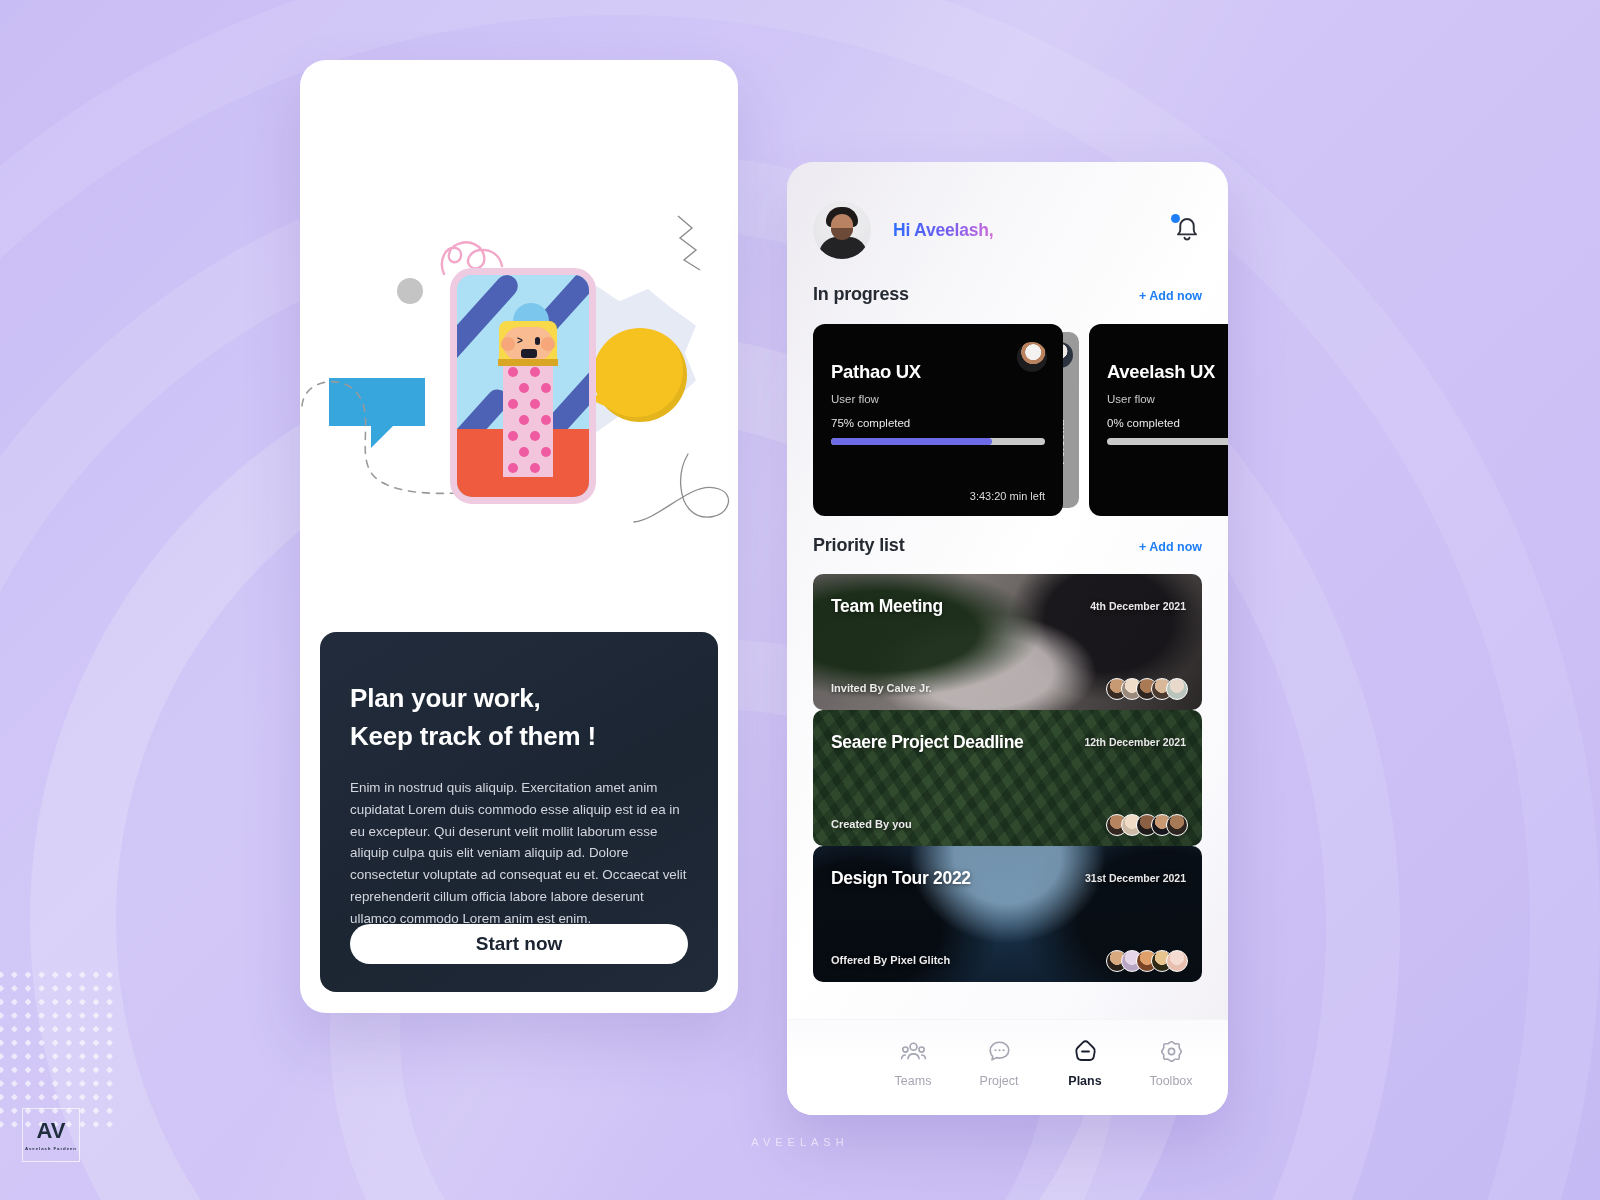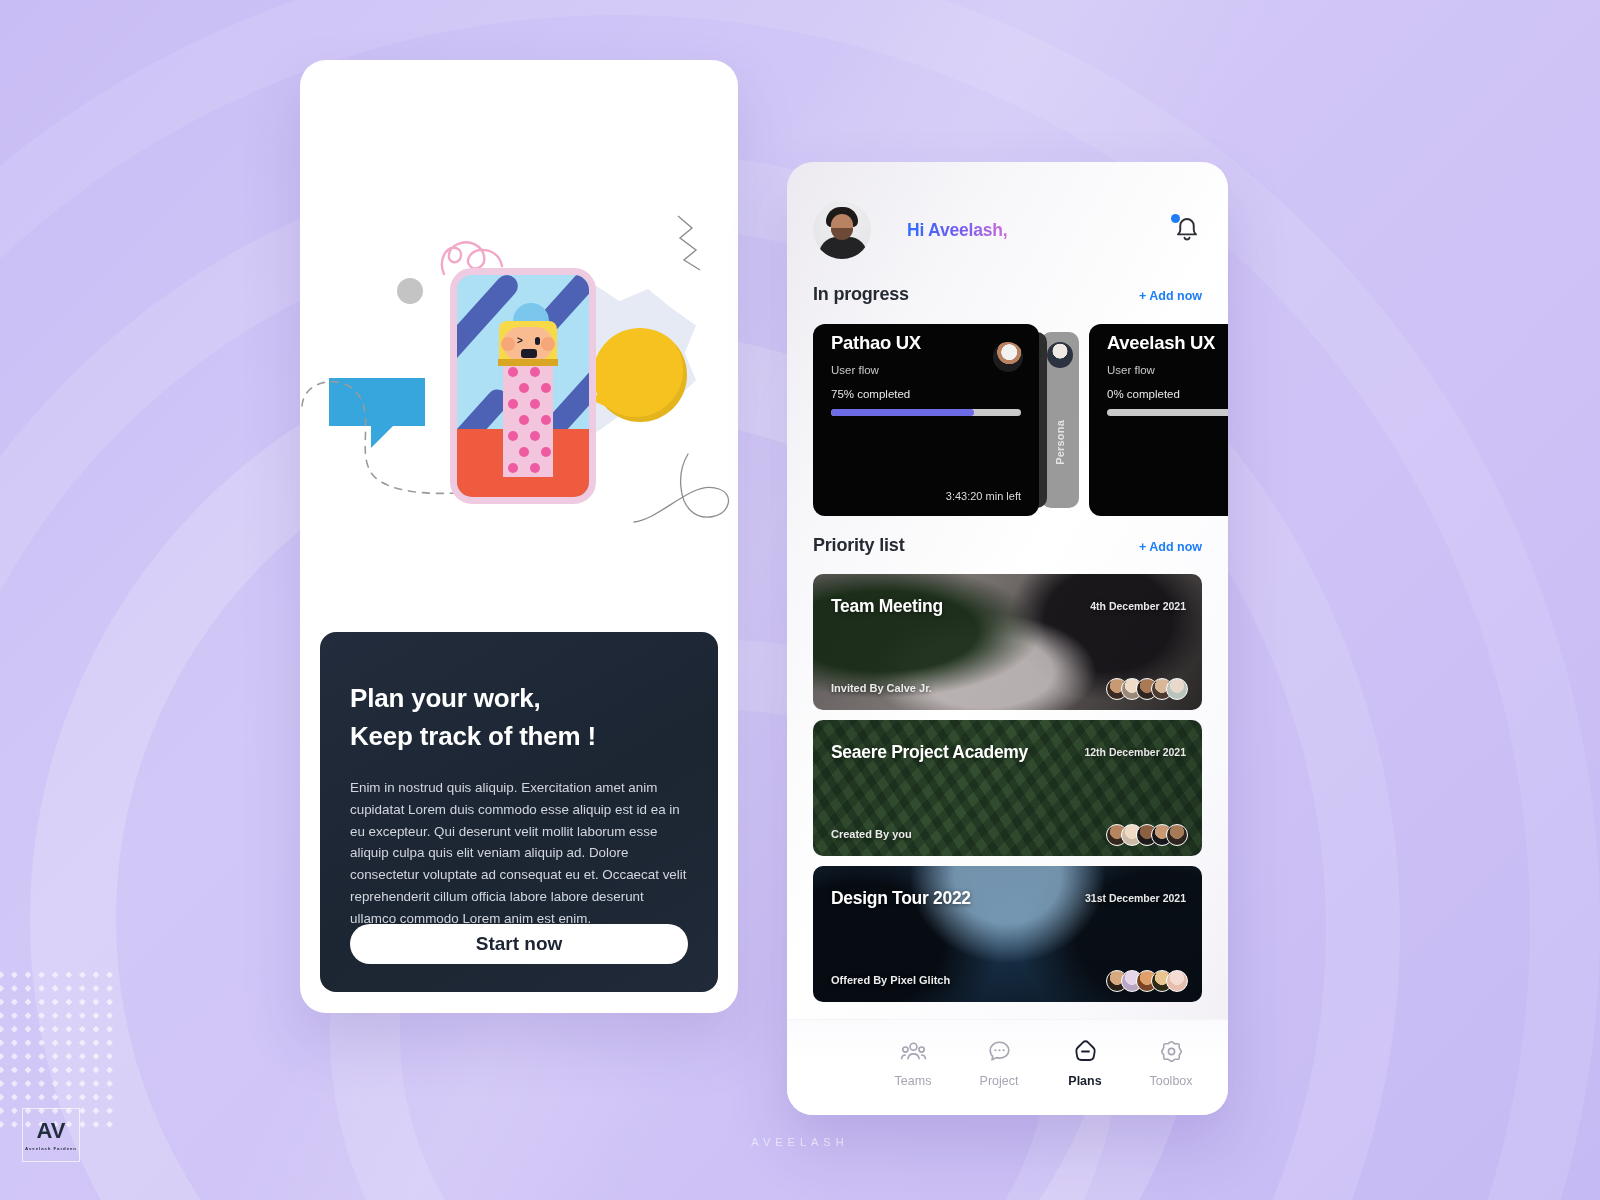--- a/index.html
+++ b/index.html
@@ -164,21 +164,21 @@
   .p2-head { position:absolute; left:26px; top:38px; right:26px; height:60px; display:flex; align-items:center; }
   .avatar-main {
     width:58px; height:58px; border-radius:50%;
     background: radial-gradient(circle at 52% 30%, #f0f0f2 0%, #e9e9ec 46%, #e3e3e7 100%);
     overflow:hidden; position:relative; flex:0 0 auto;
   }
   .avatar-main .ph-hair { position:absolute; left:13px; top:6px; width:32px; height:20px; border-radius:16px 16px 6px 6px; background:#1d1a19; }
   .avatar-main .ph-face { position:absolute; left:18px; top:13px; width:22px; height:25px; border-radius:11px; background:#b98363; }
   .avatar-main .ph-beard{ position:absolute; left:18px; top:27px; width:22px; height:12px; border-radius:0 0 11px 11px; background:#6d4a37; }
   .avatar-main .ph-body { position:absolute; left:6px; top:36px; width:48px; height:30px; border-radius:18px 18px 0 0; background:#232326; }
-  .greet { margin-left:36px; font-size:17.5px; font-weight:700; letter-spacing:-0.2px;
+  .greet { margin-left:22px; font-size:17.5px; font-weight:700; letter-spacing:-0.2px;
     background: linear-gradient(92deg, #2f6dff 0%, #6f5bf0 52%, #d06bd9 100%);
     -webkit-background-clip: text; background-clip:text; color:transparent;text-align:right; }
   .bell-wrap { margin-left:auto; position:relative; width:30px; height:30px; }
   .bell-dot { position:absolute; left:-1px; top:-1px; width:9px; height:9px; border-radius:50%; background:#1d7ef5; z-index:2; }
 
   .sec-head { position:absolute; left:26px; right:26px; display:flex; align-items:baseline; }
   .sec-head .t { font-size:18px; font-weight:700; color:#262b33; letter-spacing:-0.2px; }
   .sec-head .a { margin-left:auto; font-size:12.5px; font-weight:700; color:#1d7ef5; cursor:pointer; }
 
   
@@ -188,36 +188,36 @@
     position:absolute; top:8px; height:176px; width:38px; border-radius:10px;
     display:flex; align-items:center; justify-content:center;
   }
   .ip-tab span {
     writing-mode: vertical-rl; transform: rotate(180deg);
     font-size:11px; font-weight:600; color:#e4e4e4; letter-spacing:0.2px;
     margin-top:44px;
   }
   .ip-tab .tabav { position:absolute; top:10px; left:6px; width:26px; height:26px; border-radius:50%; overflow:hidden; }
   .ip-card {
-    position:absolute; top:0; width:226px; height:192px;
-    background:#050505; border-radius:12px; padding:8px 18px 0 18px; color:#fff; overflow:hidden;
+    position:absolute; top:0; width:250px; height:192px;
+    background:#050505; border-radius:12px; padding:37px 18px 0 18px; color:#fff; overflow:hidden;
   }
   .ip-card .ttl { font-size:18.5px; font-weight:700; letter-spacing:-0.3px; }
   .ip-card .sub { margin-top:10px; font-size:11.5px; color:#c9c9c9; font-weight:500; }
   .ip-card .pct { margin-top:12px; font-size:11.5px; color:#e8e8e8; font-weight:500; }
   .bar { margin-top:9px; height:7px; border-radius:4px; background:#c9c9c9; overflow:hidden; }
   .bar > i { display:block; height:100%; border-radius:4px; background:#6d6be6; }
   .ip-card .foot { position:absolute; right:18px; bottom:14px; font-size:11px; color:#dcdcdc; font-weight:500; white-space:nowrap; }
   .ip-av { position:absolute; right:16px; top:18px; width:30px; height:30px; border-radius:50%; overflow:hidden; }
 
   
   .plist { position:absolute; left:26px; right:26px; top:412px; }
   .pcard {
     position:relative; width:100%; height:136px; border-radius:10px;
-    overflow:hidden; margin-bottom:10px; cursor:pointer;
+    overflow:hidden; cursor:pointer;
   }
   .pcard .ttl { position:absolute; left:18px; top:22px; font-size:17.5px; font-weight:700; color:#fff; letter-spacing:-0.3px; text-shadow:0 1px 4px rgba(0,0,0,0.5); }
   .pcard .date { position:absolute; right:16px; top:26px; font-size:10.5px; font-weight:600; color:#e9e9e9; text-shadow:0 1px 4px rgba(0,0,0,0.6); }
   .pcard .by { position:absolute; left:18px; bottom:16px; font-size:11px; font-weight:600; color:#ececec; text-shadow:0 1px 4px rgba(0,0,0,0.6); }
   .pcard .stack { position:absolute; right:14px; bottom:10px; display:flex; }
   .pcard .stack .sa { width:22px; height:22px; border-radius:50%; border:1.6px solid #fff; margin-left:-7px; overflow:hidden; }
 
   
   .navbar {
     position:absolute; left:0; right:0; bottom:0; height:96px;
@@ -390,21 +390,21 @@
           <div class="sa" style="background:radial-gradient(circle at 50% 34%,#a97a54 0 42%,#2f2520 44% 100%)"></div>
           <div class="sa" style="background:radial-gradient(circle at 50% 34%,#d9b89a 0 42%,#4a3a30 44% 100%)"></div>
           <div class="sa" style="background:radial-gradient(circle at 50% 34%,#e8d9cc 0 42%,#b9c4bd 44% 100%)"></div>
         </div>
       </div>
 
       <div class="pcard" style="background:
           repeating-linear-gradient(58deg, rgba(24,44,28,0.55) 0 8px, rgba(52,78,52,0.32) 8px 17px),
           repeating-linear-gradient(-46deg, rgba(18,34,22,0.45) 0 9px, rgba(60,88,58,0.22) 9px 19px),
           linear-gradient(130deg, #23381f 0%, #304a2a 42%, #1b2d1a 100%);">
-        <div class="ttl">Seaere Project Academy</div>
+        <div class="ttl">Seaere Project Deadline</div>
         <div class="date">12th December 2021</div>
         <div class="by">Created By you</div>
         <div class="stack">
           <div class="sa" style="background:radial-gradient(circle at 50% 34%,#b68560 0 42%,#33261e 44% 100%)"></div>
           <div class="sa" style="background:radial-gradient(circle at 50% 34%,#f0dcc6 0 42%,#cdbba8 44% 100%)"></div>
           <div class="sa" style="background:radial-gradient(circle at 50% 34%,#8a5f42 0 42%,#1e1a1a 44% 100%)"></div>
           <div class="sa" style="background:radial-gradient(circle at 50% 34%,#c79a74 0 42%,#16161c 44% 100%)"></div>
           <div class="sa" style="background:radial-gradient(circle at 50% 34%,#a67a56 0 42%,#2d2420 44% 100%)"></div>
         </div>
       </div>

